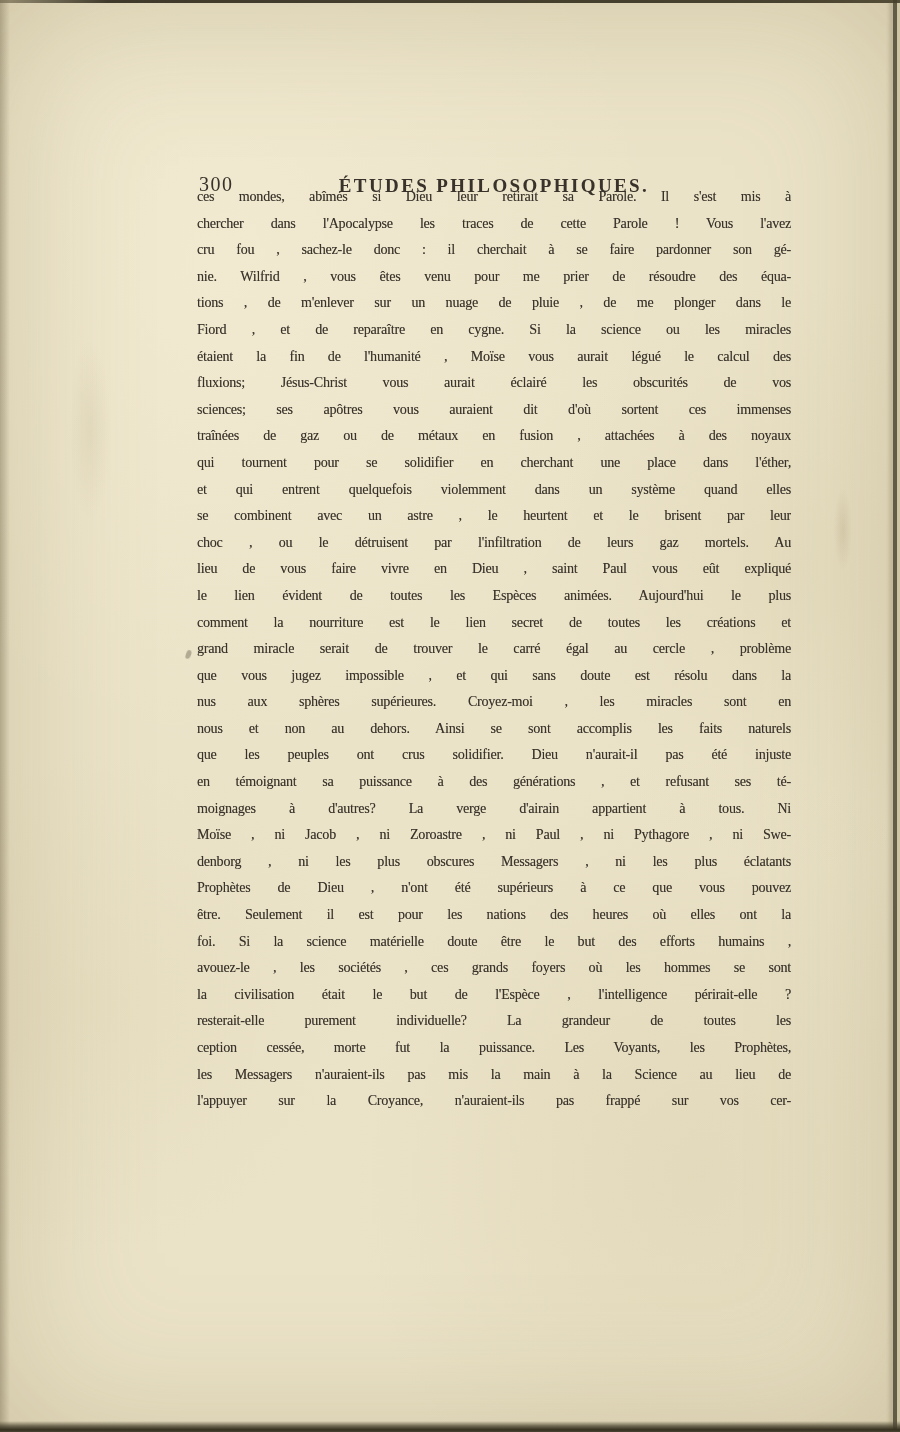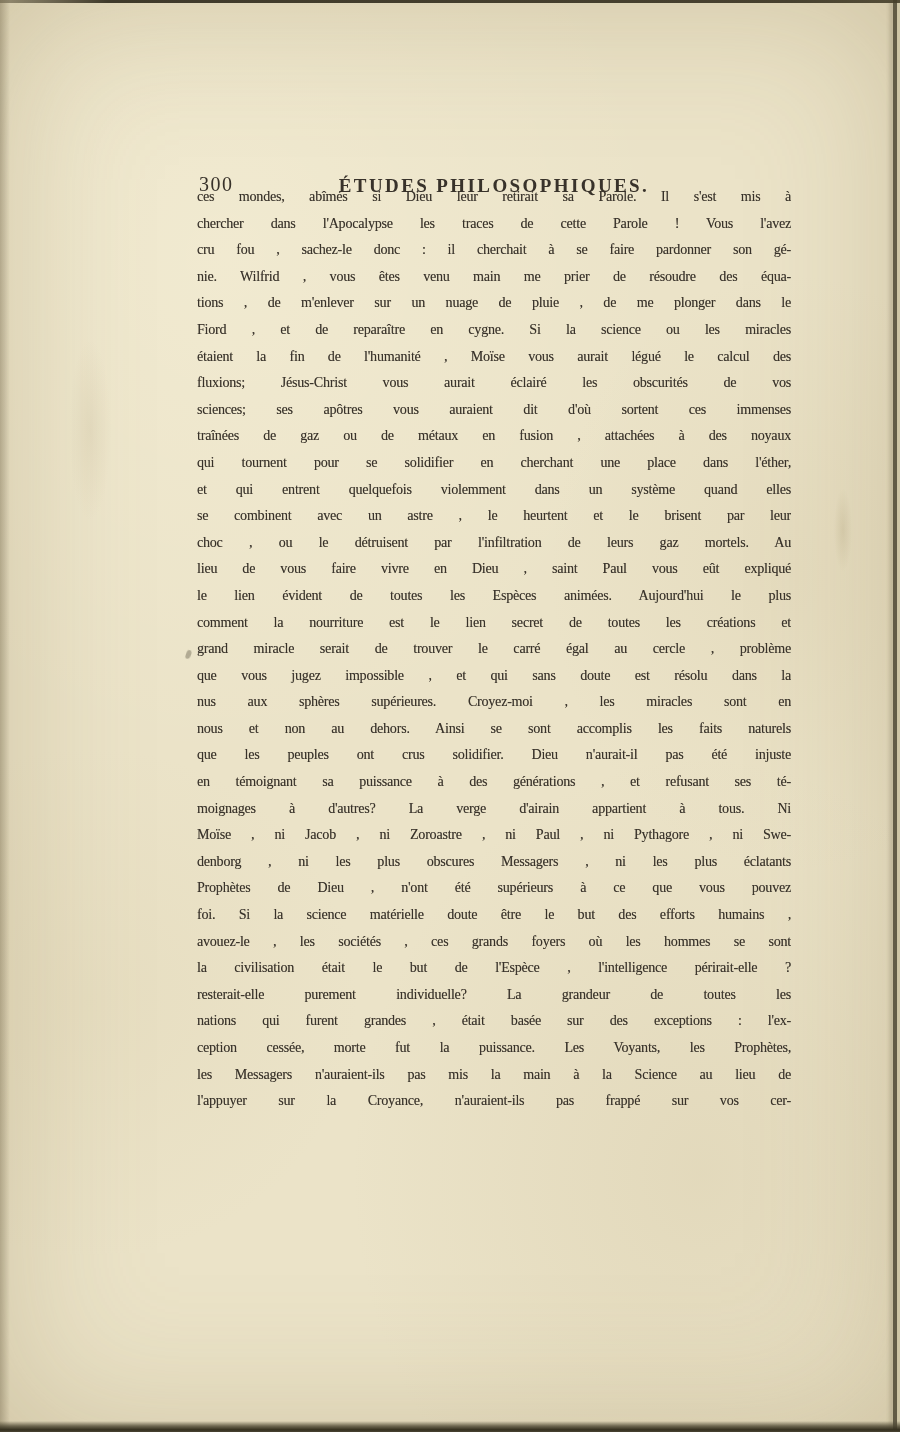--- a/index.html
+++ b/index.html
@@ -110,21 +110,21 @@
   <div class="header">
     <span class="page-number">300</span>
     <span class="running-title">ÉTUDES PHILOSOPHIQUES.</span>
   </div>
 
   <div class="text-block">
 
   <div class="text-line">ces mondes, abîmés si Dieu leur retirait sa Parole. Il s'est mis à</div>
       <div class="text-line">chercher dans l'Apocalypse les traces de cette Parole ! Vous l'avez</div>
       <div class="text-line">cru fou , sachez-le donc : il cherchait à se faire pardonner son gé-</div>
-      <div class="text-line">nie. Wilfrid , vous êtes venu main me prier de résoudre des équa-</div>
+      <div class="text-line">nie. Wilfrid , vous êtes venu pour me prier de résoudre des équa-</div>
       <div class="text-line">tions , de m'enlever sur un nuage de pluie , de me plonger dans le</div>
       <div class="text-line">Fiord , et de reparaître en cygne. Si la science ou les miracles</div>
       <div class="text-line">étaient la fin de l'humanité , Moïse vous aurait légué le calcul des</div>
       <div class="text-line">fluxions; Jésus-Christ vous aurait éclairé les obscurités de vos</div>
       <div class="text-line">sciences; ses apôtres vous auraient dit d'où sortent ces immenses</div>
       <div class="text-line">traînées de gaz ou de métaux en fusion , attachées à des noyaux</div>
       <div class="text-line">qui tournent pour se solidifier en cherchant une place dans l'éther,</div>
       <div class="text-line">et qui entrent quelquefois violemment dans un système quand elles</div>
       <div class="text-line">se combinent avec un astre , le heurtent et le brisent par leur</div>
       <div class="text-line">choc , ou le détruisent par l'infiltration de leurs gaz mortels. Au</div>
@@ -134,25 +134,25 @@
       <div class="text-line">grand miracle serait de trouver le carré égal au cercle , problème</div>
       <div class="text-line">que vous jugez impossible , et qui sans doute est résolu dans la</div>
       <div class="text-line">nus aux sphères supérieures. Croyez-moi , les miracles sont en</div>
       <div class="text-line">nous et non au dehors. Ainsi se sont accomplis les faits naturels</div>
       <div class="text-line">que les peuples ont crus solidifier. Dieu n'aurait-il pas été injuste</div>
       <div class="text-line">en témoignant sa puissance à des générations , et refusant ses té-</div>
       <div class="text-line">moignages à d'autres? La verge d'airain appartient à tous. Ni</div>
       <div class="text-line">Moïse , ni Jacob , ni Zoroastre , ni Paul , ni Pythagore , ni Swe-</div>
       <div class="text-line">denborg , ni les plus obscures Messagers , ni les plus éclatants</div>
       <div class="text-line">Prophètes de Dieu , n'ont été supérieurs à ce que vous pouvez</div>
+      <div class="text-line">être. Seulement il est pour les nations des heures où elles ont la</div>
       <div class="text-line">foi. Si la science matérielle doute être le but des efforts humains ,</div>
       <div class="text-line">avouez-le , les sociétés , ces grands foyers où les hommes se sont</div>
       <div class="text-line">la civilisation était le but de l'Espèce , l'intelligence périrait-elle ?</div>
       <div class="text-line">resterait-elle purement individuelle? La grandeur de toutes les</div>
-      <div class="text-line">nations qui furent grandes , était basée sur des exceptions : l'ex-</div>
       <div class="text-line">ception cessée, morte fut la puissance. Les Voyants, les Prophètes,</div>
       <div class="text-line">les Messagers n'auraient-ils pas mis la main à la Science au lieu de</div>
       <div class="text-line">l'appuyer sur la Croyance, n'auraient-ils pas frappé sur vos cer-</div>
     </div>
 
   <div class="ink-smudge"></div>
 
 </div>
 
 </body></html>

